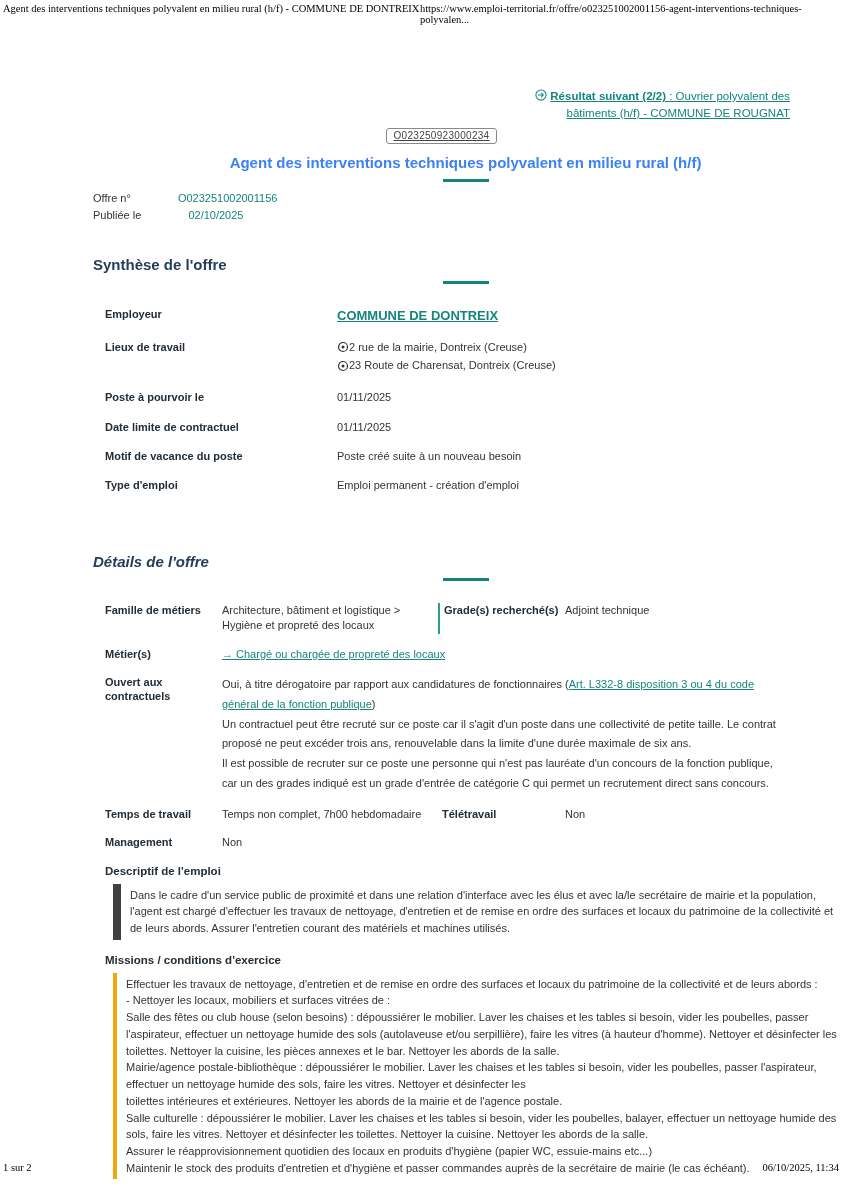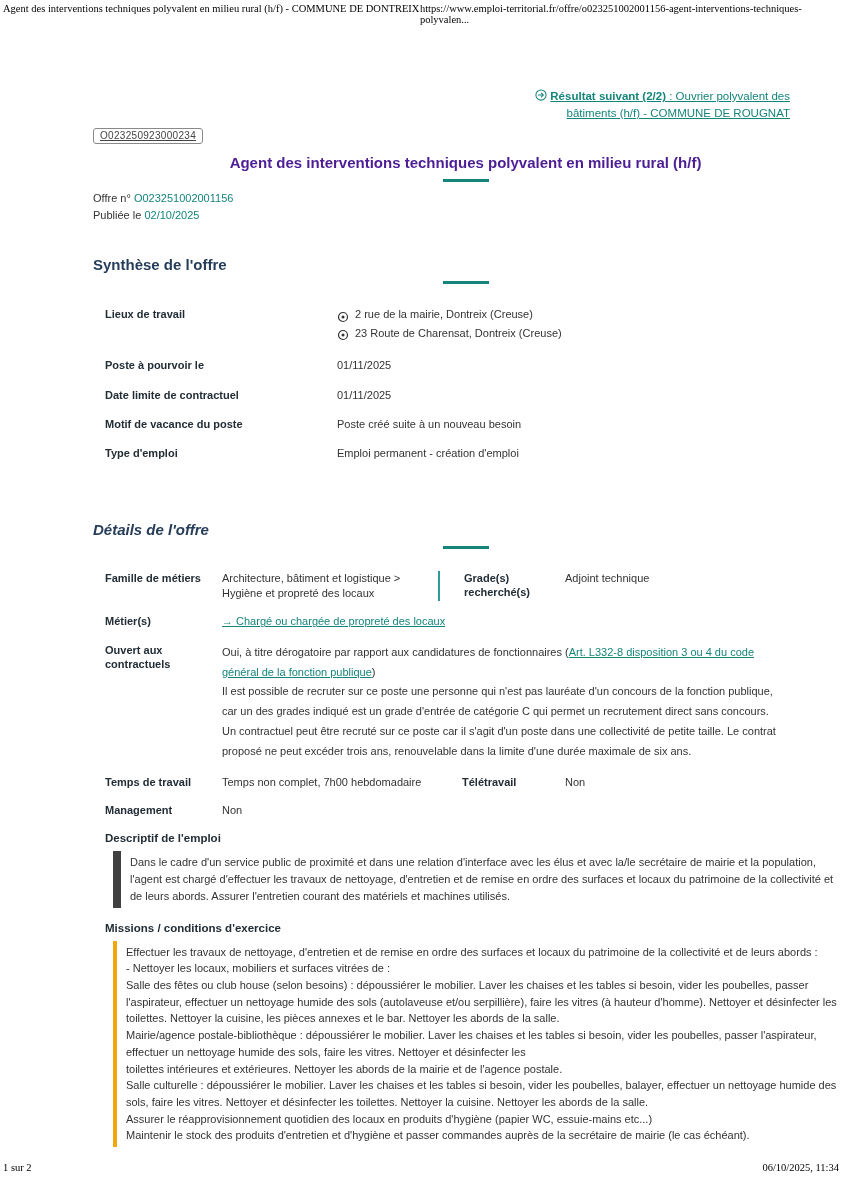--- a/index.html
+++ b/index.html
@@ -26,55 +26,55 @@
 
   
   .next-wrap { margin-top:88px; text-align:right; padding-right:48px; }
   .next-link {
     display:inline-block; width:268px;
     font-size:11.5px; line-height:1.45; text-align:right;
     color:#15857c; text-decoration:underline; cursor:pointer;
   }
   .next-link strong { font-weight:700; }
   .next-icon { display:inline-block; width:12px; height:12px; vertical-align:-1px; margin-right:3px; }
-  .badge-wrap { margin-top:4px; text-align:left; padding-right:48px; }
+  .badge-wrap { margin-top:4px; text-align:center; padding-right:48px; }
   .offer-badge {
     display:inline-block; border:1px solid #8a8a8a; border-radius:3px;
     padding:1px 6px 2px; font-size:10px; letter-spacing:.3px;
     color:#444; text-decoration:underline; background:#fff; cursor:pointer;
   }
 
   
-  h1 { margin-top:10px; text-align:center; font-size:15px; font-weight:700; color:#4c1d95; }
+  h1 { margin-top:10px; text-align:center; font-size:15px; font-weight:700; color:#3b82f6; }
   .rule { width:46px; height:3px; background:#15857c; margin:8px auto 0; }
   h2 { text-align:left; font-size:15px; font-weight:700; color:#253d5b; }
 
   .offer-meta { margin-top:8px; font-size:11px; line-height:1.5; color:#333; }
-  .offer-meta .teal { color:#15857c; }
+  .offer-meta .teal { color:#15857c;margin-left:44px; }
 
   .h2-syn { margin-top:33px; }
   .h2-det { margin-top:59px;font-style:italic; }
 
   
   .syn-grid { margin-top:23px; margin-right:84px; }
   .syn-row { display:grid; grid-template-columns:244px 1fr; margin-bottom:14px; align-items:start; }
   .label { font-size:11px; font-weight:700; color:#222d36; padding-left:12px; line-height:1.3; }
   .value { font-size:11px; color:#333; line-height:1.4; }
   .employer-link {
     font-size:13px; font-weight:700; color:#15857c;
     text-decoration:underline; cursor:pointer;
   }
-  .loc-line { display:flex; align-items:flex-end; gap:6px; margin-bottom:3px; }
+  .loc-line { display:flex; align-items:center; margin-bottom:3px; }
   .pin { width:12px; height:12px; flex:0 0 12px; }
 
   
   .det-grid { margin-top:22px; margin-right:50px; }
   .det-row { display:grid; grid-template-columns:129px 216px 127px 1fr; margin-bottom:13px; align-items:start; }
   .det-row .span-all { grid-column:2 / 5; }
-  .cell3 { padding-left:24px; }
+  .cell3 { padding-left:4px; }
   .cell3.divided { border-left:2px solid #2a9d96; align-self:stretch; }
   .pre { white-space:pre-line; }
   .metier-link { color:#15857c; text-decoration:underline; font-size:11px; cursor:pointer; }
   .ouvert { font-size:11px; line-height:1.8; color:#333; }
   .ouvert a { color:#15857c; text-decoration:underline; cursor:pointer; }
 
   
   .block-label { font-size:11.5px; font-weight:700; color:#222d36; padding-left:12px; margin-top:14px; }
   .quote { margin-left:20px; margin-top:7px; padding:3px 0 3px 9px; font-size:11px; line-height:1.52; color:#333; }
   .quote.teal-bar { border-left:8px solid #404040; }
@@ -115,20 +115,26 @@
     <div>
       <span>Publiée le</span>
       <span class="teal">02/10/2025</span>
     </div>
   </div>
 
   <h2 class="h2-syn">Synthèse de l'offre</h2>
   <div class="rule"></div>
 
   <div class="syn-grid">
+    <div class="syn-row">
+      <div class="label">Employeur</div>
+      <div class="value">
+        <a class="employer-link">COMMUNE DE DONTREIX</a>
+      </div>
+    </div>
 
     <div class="syn-row">
       <div class="label">Lieux de travail</div>
       <div class="value">
         <div class="loc-line">
           <svg class="pin" viewBox="0 0 12 12">
             <circle cx="6" cy="6" r="4.5" fill="none" stroke="#333" stroke-width="1.2"></circle>
             <circle cx="6" cy="6" r="1.5" fill="#333"></circle>
           </svg>
           <span>2 rue de la mairie, Dontreix (Creuse)</span>
@@ -181,22 +187,22 @@
       <div class="label">Métier(s)</div>
       <div class="value span-all">
         <a class="metier-link"><span>→</span> <span>Chargé ou chargée de propreté des locaux</span></a>
       </div>
     </div>
 
     <div class="det-row">
       <div class="label">Ouvert aux contractuels</div>
       <div class="ouvert span-all">
         <span>Oui, à titre dérogatoire par rapport aux candidatures de fonctionnaires (</span><a>Art. L332-8 disposition 3 ou 4 du code général de la fonction publique</a><span>)</span>
+        <div>Un contractuel peut être recruté sur ce poste car il s'agit d'un poste dans une collectivité de petite taille. Le contrat proposé ne peut excéder trois ans, renouvelable dans la limite d'une durée maximale de six ans.</div>
         <div>Il est possible de recruter sur ce poste une personne qui n'est pas lauréate d'un concours de la fonction publique, car un des grades indiqué est un grade d'entrée de catégorie C qui permet un recrutement direct sans concours.</div>
-        <div>Un contractuel peut être recruté sur ce poste car il s'agit d'un poste dans une collectivité de petite taille. Le contrat proposé ne peut excéder trois ans, renouvelable dans la limite d'une durée maximale de six ans.</div>
       </div>
     </div>
 
     <div class="det-row">
       <div class="label">Temps de travail</div>
       <div class="value">Temps non complet, 7h00 hebdomadaire</div>
       <div class="cell3 label">Télétravail</div>
       <div class="value">Non</div>
     </div>
 

